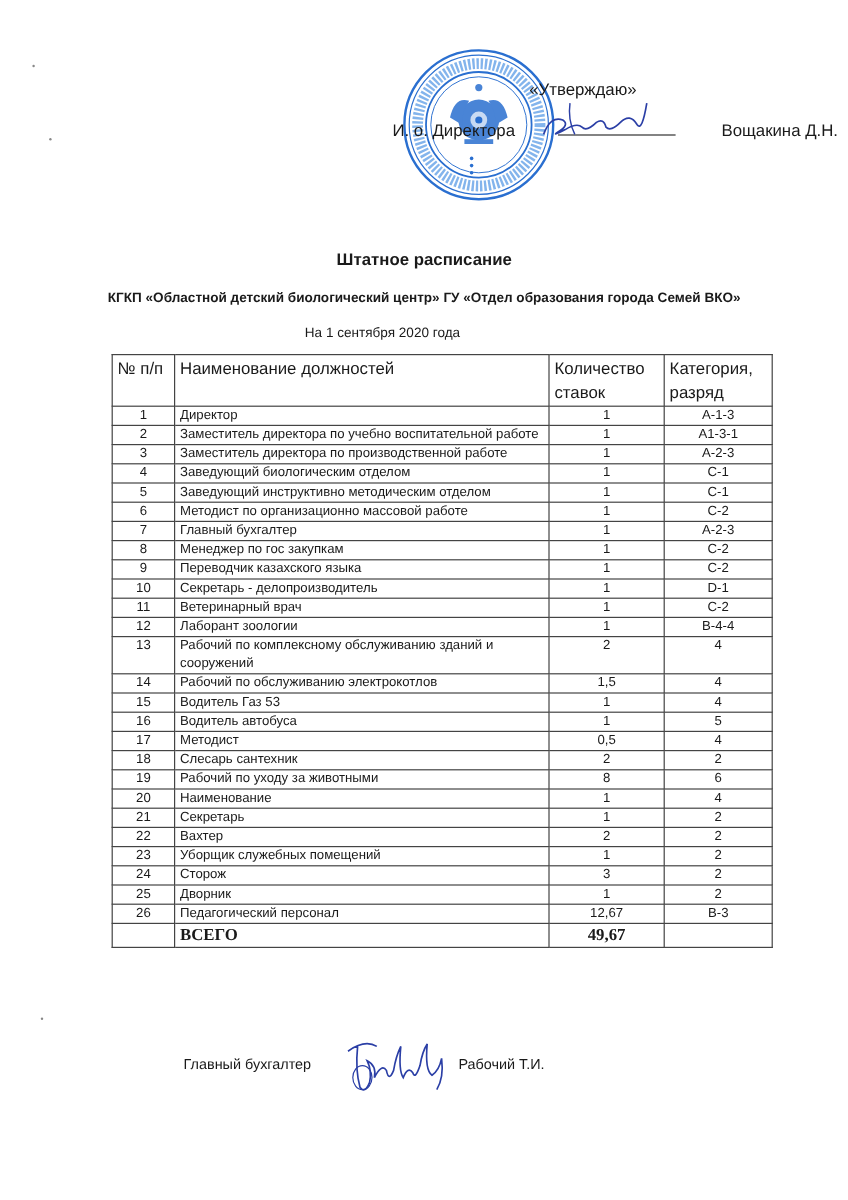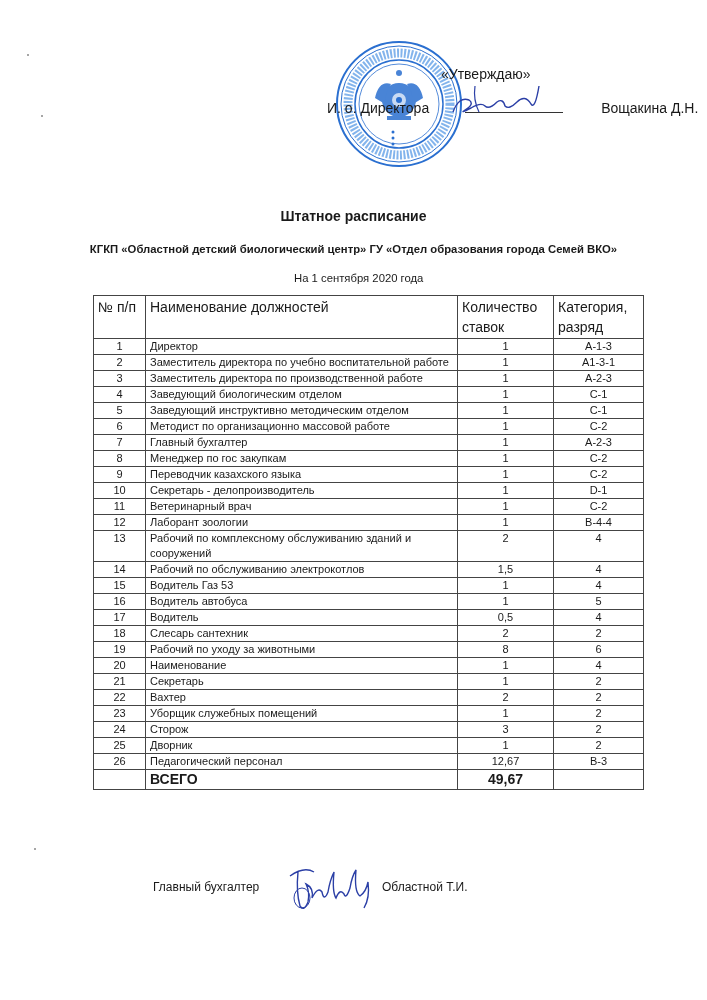--- a/index.html
+++ b/index.html
@@ -12,34 +12,34 @@
 
   
   .approve { left: 441px; top: 66px; font-size: 14px; white-space: nowrap; }
   .director-line { left: 327px; top: 98px; font-size: 14px; white-space: nowrap; display: flex; align-items: flex-end; gap: 32px; }
   .sig-line { display: inline-block; width: 98px; border-bottom: 1px solid #333; margin: 0 6px 3px 4px; height: 14px; }
   .stamp { left: 335px; top: 40px; width: 128px; height: 128px; }
   .sig-director { left: 445px; top: 80px; width: 100px; height: 40px; }
 
   .title { left: 0; width: 707px; top: 208px; text-align: center; font-size: 14px; font-weight: bold; }
   .org { left: 0; width: 707px; top: 243px; text-align: center; font-size: 11.3px; font-weight: bold; }
-  .date { left: 254px; top: 272px; font-size: 11.3px; margin-left: 40px; }
+  .date { left: 254px; top: 272px; font-size: 11.3px; }
 
   table.staff {
     position: absolute; left: 93px; top: 295px; border-collapse: collapse;
     width: 550px; table-layout: fixed; font-size: 11px;
   }
   table.staff td, table.staff th {
     border: 1px solid #444; padding: 0 4px; vertical-align: top; line-height: 15px;
   }
   table.staff th { font-weight: normal; font-size: 14px; text-align: left; line-height: 20px; padding: 1px 4px; height: 40px; }
   table.staff td.n { text-align: center; }
   table.staff td.c { text-align: center; }
   table.staff tr.row td { height: 15px; }
-  table.staff tr.total td { font-size: 14px; font-weight: bold; height: 19px; line-height: 19px; }
+  table.staff tr.total td { font-size: 14px; font-weight: bold; height: 19px; line-height: 19px; font-family: Liberation Serif, serif; }
 
   .footer-label { left: 153px; top: 880px; font-size: 12px; }
   .footer-name { left: 382px; top: 880px; font-size: 12px; }
   .sig-accountant { left: 284px; top: 862px; width: 95px; height: 52px; }
 </style>
 </head>
 <body>
 
 <span class="speck" style="left:27px;top:54px;"></span>
 <span class="speck" style="left:41px;top:115px;"></span>
@@ -192,21 +192,21 @@
     <td class="c">4</td>
   </tr>
       <tr class="row">
     <td class="n">16</td>
     <td>Водитель автобуса</td>
     <td class="c">1</td>
     <td class="c">5</td>
   </tr>
       <tr class="row">
     <td class="n">17</td>
-    <td>Водитель</td>
+    <td>Методист</td>
     <td class="c">0,5</td>
     <td class="c">4</td>
   </tr>
       <tr class="row">
     <td class="n">18</td>
     <td>Слесарь сантехник</td>
     <td class="c">2</td>
     <td class="c">2</td>
   </tr>
       <tr class="row">
@@ -266,13 +266,13 @@
       <td></td>
     </tr>
   </tfoot>
 </table>
 
 <div class="abs footer-label">Главный бухгалтер</div>
 <svg class="abs sig-accountant" viewBox="0 0 95 52">
   <path d="M6 14 Q20 4 30 10 M14 10 Q12 30 16 44 Q20 50 24 40 Q26 30 22 22 Q30 26 28 36 Q34 24 38 30 Q40 40 44 30 Q46 18 50 10 Q48 30 52 36 Q56 26 60 32 Q62 38 66 26 Q68 14 72 8 Q70 30 76 34 Q82 30 84 20 Q86 36 80 46" fill="none" stroke="#2b3fa6" stroke-width="1.4"></path>
   <ellipse cx="18" cy="36" rx="8" ry="10" fill="none" stroke="#2b3fa6" stroke-width="1"></ellipse>
 </svg>
-<div class="abs footer-name">Областной Т.И.</div>
+<div class="abs footer-name">Рабочий Т.И.</div>
 
 </body></html>

